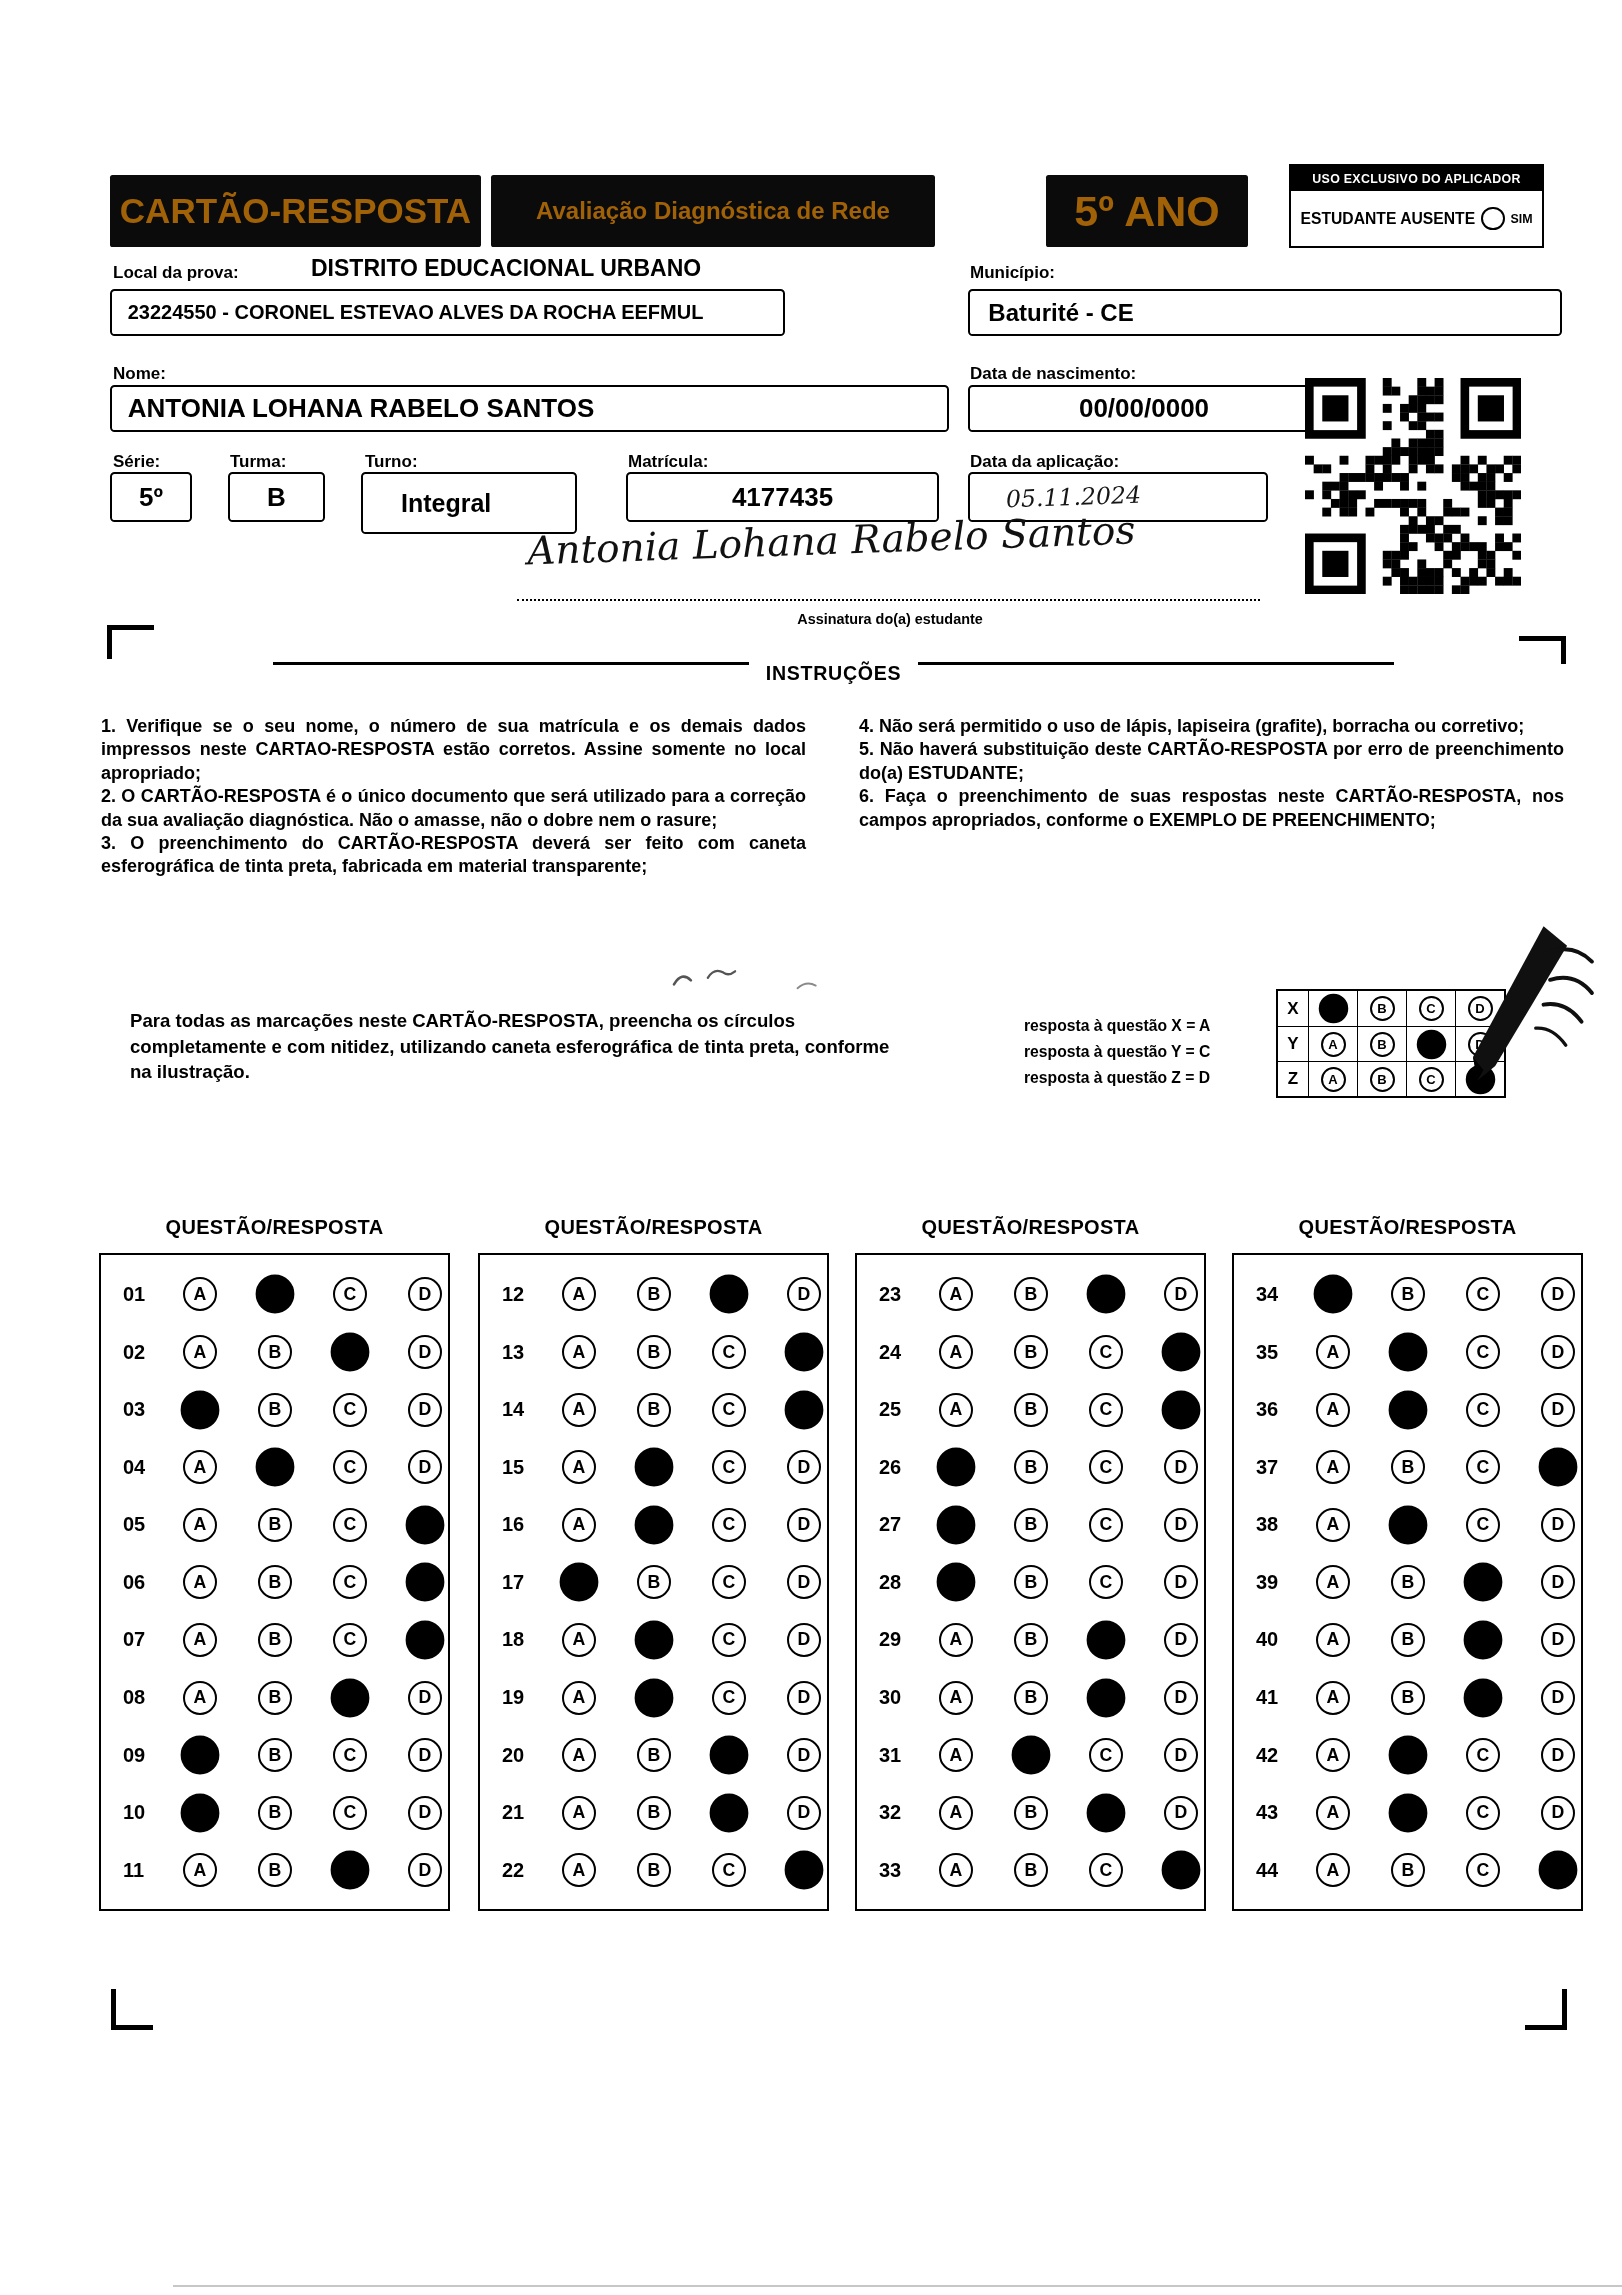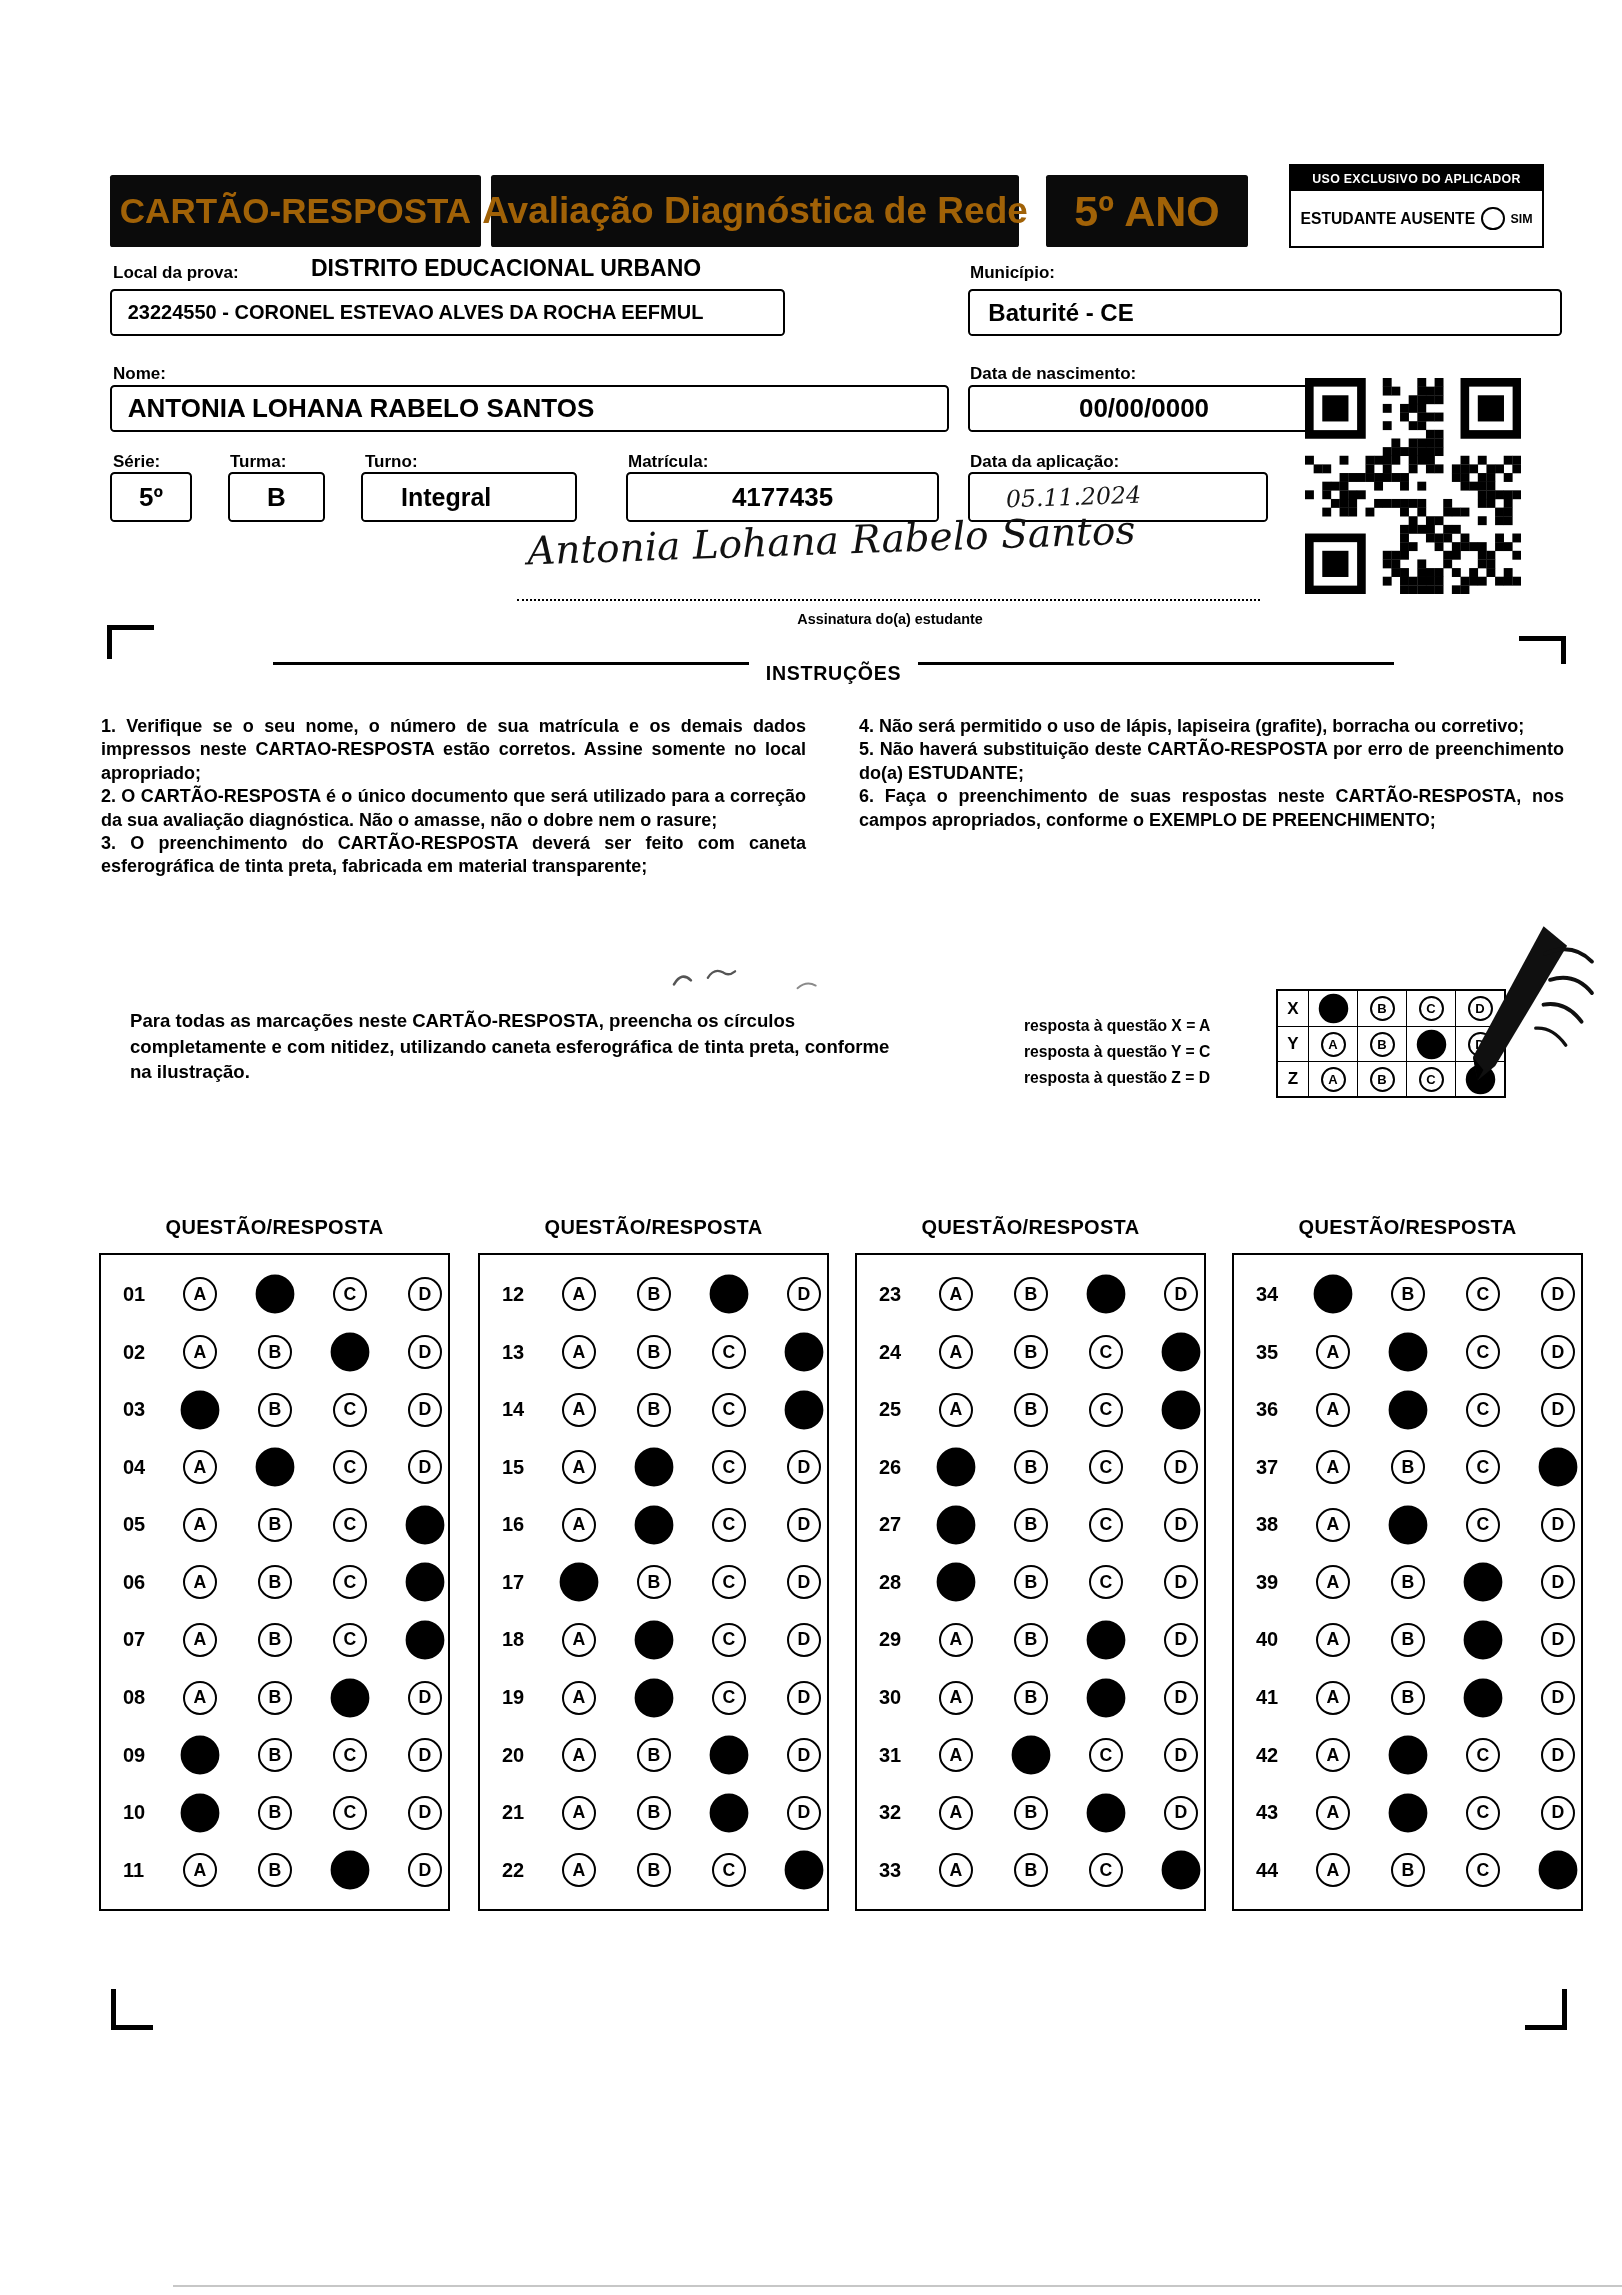--- a/index.html
+++ b/index.html
@@ -73,21 +73,21 @@
   .bubble.filled{background:#000;transform:scale(1.14)}
 
   .scanline{position:absolute;left:173px;top:2285px;width:1449px;height:2px;background:#c7c7c7}
 </style>
 </head>
 <body>
 
 <div class="page">
 
   <div class="bar" style="left:110px;top:175px;width:371px;height:72px;font-size:35px">CARTÃO-RESPOSTA</div>
-  <div class="bar" style="left:491px;top:175px;width:528px;height:72px;font-size:37px">Avaliação Diagnóstica de Rede</div>
+  <div class="bar" style="left:491px;top:175px;width:444px;height:72px;font-size:24px">Avaliação Diagnóstica de Rede</div>
   <div class="bar" style="left:1046px;top:175px;width:202px;height:72px;font-size:43px">5º ANO</div>
 
   <div id="aplicador">
     <div class="strip">USO EXCLUSIVO DO APLICADOR</div>
     <div class="arow">
       <span class="al">ESTUDANTE AUSENTE</span>
       <span class="absent-circle"></span>
       <span class="sim">SIM</span>
     </div>
   </div>
@@ -106,21 +106,21 @@
   <div class="fbox center" style="left:968px;top:385px;width:352px;height:47px;font-size:26px">00/00/0000</div>
 
   <div class="lbl" style="left:113px;top:452px">Série:</div>
   <div class="lbl" style="left:230px;top:452px">Turma:</div>
   <div class="lbl" style="left:365px;top:452px">Turno:</div>
   <div class="lbl" style="left:628px;top:452px">Matrícula:</div>
   <div class="lbl" style="left:970px;top:452px">Data da aplicação:</div>
 
   <div class="fbox center" style="left:110px;top:472px;width:82px;height:50px;font-size:26px">5º</div>
   <div class="fbox center" style="left:228px;top:472px;width:97px;height:50px;font-size:26px">B</div>
-  <div class="fbox" style="left:361px;top:472px;width:216px;height:50px;padding-left:38px;font-size:25px">Integral</div>
+  <div class="fbox" style="left:361px;top:472px;width:216px;height:62px;padding-left:38px;font-size:25px">Integral</div>
   <div class="fbox center" style="left:626px;top:472px;width:313px;height:50px;font-size:26px">4177435</div>
   <div class="fbox" style="left:968px;top:472px;width:300px;height:50px;padding-left:36px">
     <span class="handwrite">05.11.2024</span>
   </div>
 
   <svg class="abs" style="left:1305px;top:378px" width="216" height="216" viewBox="0 0 330 330" id="qr">
       <rect x="0" y="0" width="330.4" height="330.4" fill="#fff"></rect>
       <rect x="118.8" y="0" width="13.6" height="13.6" fill="#000"></rect>
       <rect x="171.6" y="0" width="13.6" height="13.6" fill="#000"></rect>
       <rect x="198" y="0" width="13.6" height="13.6" fill="#000"></rect>

